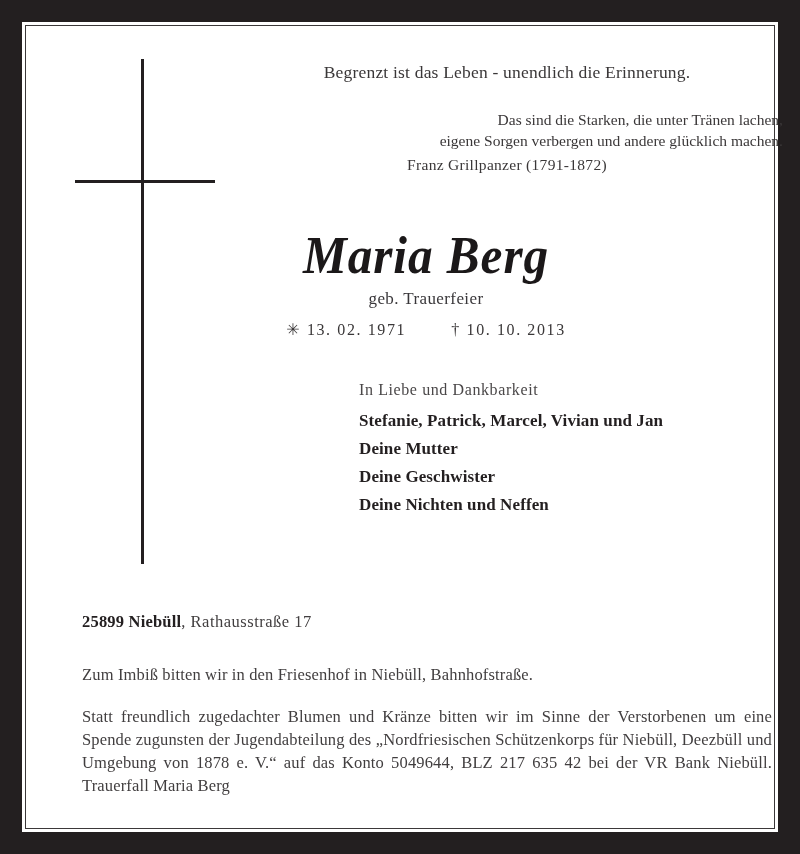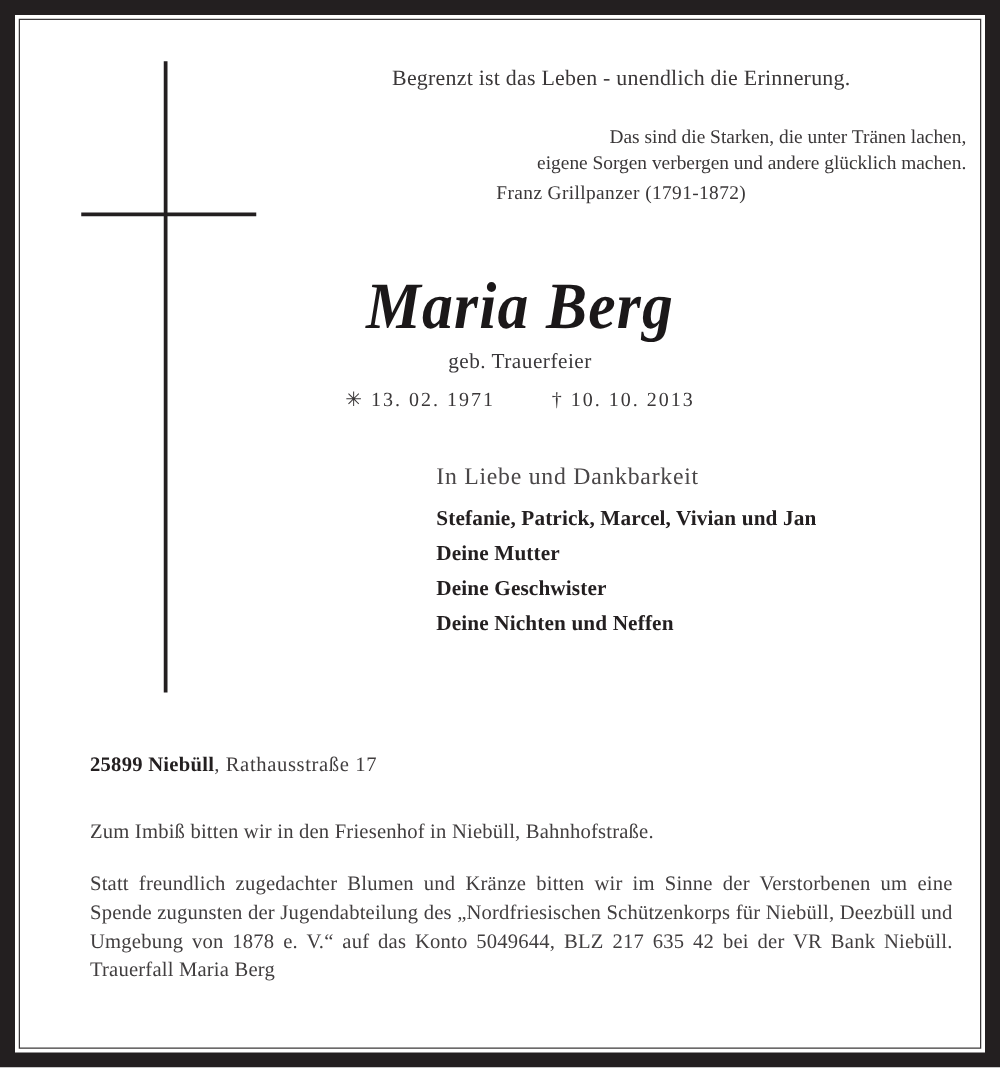--- a/index.html
+++ b/index.html
@@ -16,21 +16,21 @@
     overflow: hidden;
   }
 
   
   #notice {
     position: relative;
     box-sizing: border-box;
     width: 800px;
     height: 854px;
     background: #231f20;      
-    padding: 12px;
+    padding: 22px;
   }
   #frame-gap {
     box-sizing: border-box;
     width: 100%;
     height: 100%;
     background: #ffffff;      
     padding: 3px;
   }
   #frame-inner {
     box-sizing: border-box;
@@ -134,21 +134,21 @@
 
   
   #family-block {
     position: absolute;
     left: 333px;
     top: 355px;
     width: 400px;
     text-align: left;
   }
   #family-intro {
-    font-size: 19px;
+    font-size: 16px;
     color: #4a4748;
     letter-spacing: 0.6px;
     margin: 0 0 8px 0;
   }
   .family-line {
     font-size: 17px;
     line-height: 28px;
     font-weight: 700;
     color: #231f20;
     letter-spacing: 0.1px;

